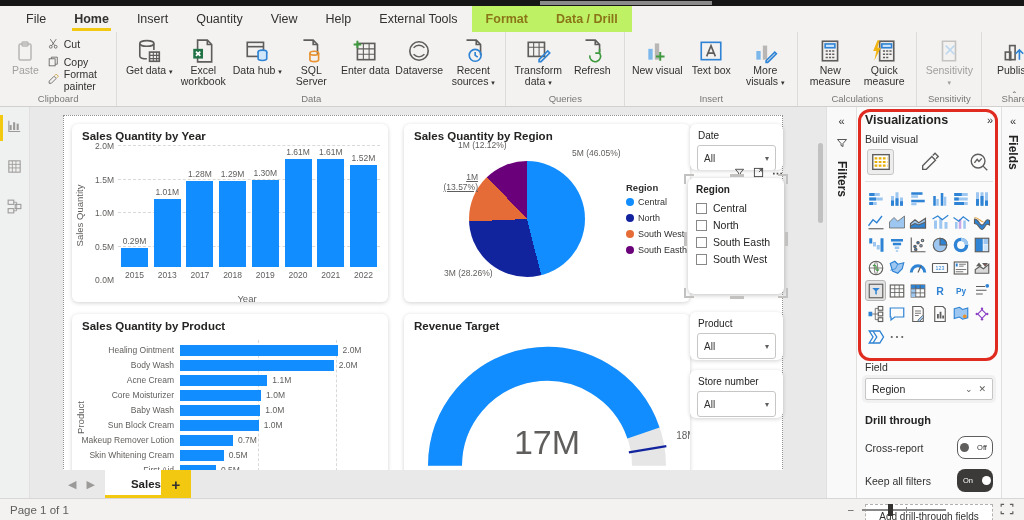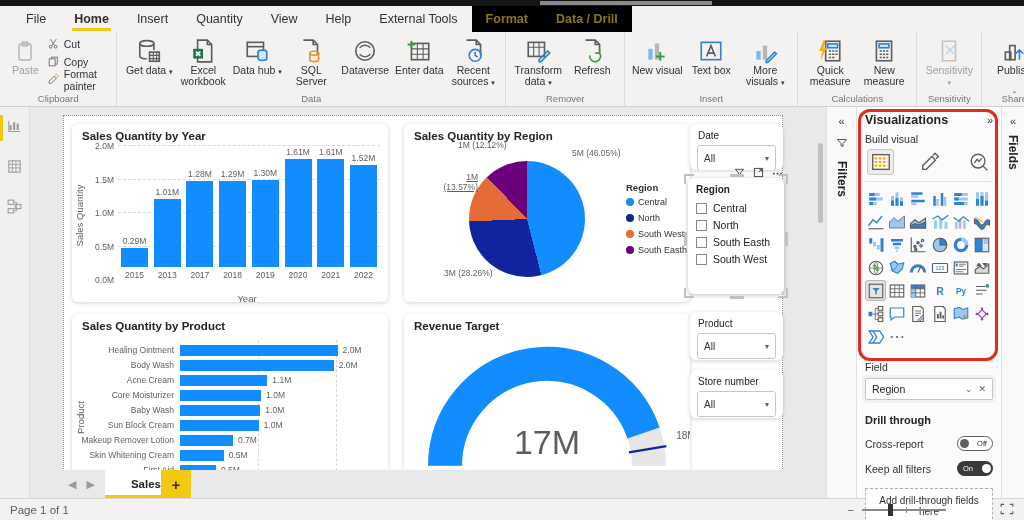--- a/index.html
+++ b/index.html
@@ -9,21 +9,21 @@
 
   
   .tstrip { height:6px; background:#161616; position:relative; }
   .tseg { position:absolute; left:540px; top:1px; width:172px; height:4px; background:#8a8a8a; }
 
   
   .menubar { height:26px; background:#f3f2f1; display:flex; align-items:stretch; padding-left:12px; }
   .mtab { padding:0 14px; font-size:12.5px; display:flex; align-items:center; cursor:default; position:relative; color:#323130; }
   .mtab.active { font-weight:bold; }
   .mtab.active::after { content:""; position:absolute; left:12px; right:12px; bottom:1px; height:3px; background:#f2c811; }
-  .mtab.contextual { background:#000000; color:#8a7519; font-weight:600; }
+  .mtab.contextual { background:#bef264; color:#8a7519; font-weight:600; }
 
   
   .ribbon { height:75px; background:#f3f2f1; border-bottom:1px solid #d1d0ce; display:flex; position:relative; }
   .rgroup { display:flex; flex-direction:column; border-right:1px solid #dddcdb; padding:3px 6px 0 6px; }
   .ritems { flex:1; display:flex; align-items:flex-start; gap:2px; }
   .rbig { width:52px; display:flex; flex-direction:column; align-items:center; text-align:center;
           font-size:10.5px; line-height:11px; color:#323130; padding-top:2px; cursor:default; }
   .rbig .ric { height:28px; display:flex; align-items:center; justify-content:center; }
   .rbig.disabled { color:#a19f9d; }
   .rsmallcol { display:flex; flex-direction:column; gap:2px; padding-top:1px; }
@@ -108,21 +108,21 @@
   .vizgrid { margin-top:6px; display:grid; grid-template-columns:repeat(6,1fr); row-gap:2px; }
   .vicon { width:21px; height:21px; display:flex; align-items:center; justify-content:center; border-radius:3px; }
   .vicon.sel { background:#e4e4e4; border:1px solid #b8b6b4; }
   .redbox { position:absolute; left:1px; top:2px; width:140px; height:252px; border:3px solid #e02b20; border-radius:12px; pointer-events:none; }
 
   .fieldlab { margin-top:14px; font-size:10.5px; color:#323130; }
   .fieldpill { margin-top:5px; background:#fff; border:1px solid #c8c6c4; border-radius:2px; height:22px; display:flex; align-items:center; justify-content:space-between; padding:0 6px; font-size:10.5px; box-shadow:0 0 0 3px #f1f1f1; }
   .pillicons { display:flex; gap:6px; color:#605e5c; font-size:9px; align-items:center; }
   .drillhead { margin-top:14px; font-weight:bold; font-size:11px; }
   .togrow { display:flex; justify-content:space-between; align-items:center; margin-top:10px; font-size:10.5px; color:#323130; }
-  .tog { width:36px; height:15px; border-radius:8px; display:flex; align-items:center; font-size:7.5px; }
+  .tog { width:36px; height:23px; border-radius:8px; display:flex; align-items:center; font-size:7.5px; }
   .tog.off { border:1px solid #605e5c; background:#fff; color:#323130; }
   .tog.off .dot { width:9px; height:9px; border-radius:50%; background:#605e5c; margin:0 3px 0 2px; }
   .tog.on { background:#3b3a39; color:#fff; justify-content:flex-end; }
   .tog.on .dot { width:9px; height:9px; border-radius:50%; background:#fff; margin:0 2px 0 3px; }
   .tog .tlab { flex:1; text-align:center; }
   .dashbox { margin-top:12px; background:#fff; border:1px dashed #b3b1af; padding:6px 2px; text-align:center; font-size:10px; color:#323130; }
 
   
   .statusbar { height:22px; background:#f3f2f1; border-top:1px solid #d8d7d6; display:flex; align-items:center; font-size:11.5px; color:#605e5c; padding:0 10px; justify-content:space-between; }
   .zoomctl { display:flex; align-items:center; gap:8px; }
@@ -232,35 +232,35 @@
                 <path d="M14 2v4h4"></path>
                 <ellipse cx="15" cy="14" rx="4" ry="1.8" stroke="#e8912d"></ellipse>
                 <path d="M11 14v6c0 1 1.8 1.8 4 1.8s4-.8 4-1.8v-6" stroke="#e8912d"></path>
               </svg>
             </span>
             <span>SQL Server</span>
           </div>
           <div class="rbig">
             <span class="ric">
               <svg width="26" height="26" viewBox="0 0 24 24" fill="none" stroke="#5f5d5b" stroke-width="1.5">
-                <circle cx="12" cy="12" r="8.5"></circle>
-                <path d="M7 9c3-3 7-3 10 0M7 15c3 3 7 3 10 0" stroke-width="1.3"></path>
-              </svg>
-            </span>
-            <span>Dataverse</span>
-          </div>
-          <div class="rbig">
-            <span class="ric">
-              <svg width="26" height="26" viewBox="0 0 24 24" fill="none" stroke="#5f5d5b" stroke-width="1.5">
                 <rect x="5" y="5" width="16" height="15"></rect>
                 <path d="M5 10h16M5 15h16M10.5 5v15M15.8 5v15" stroke-width="1"></path>
                 <path d="M3 1.5v7M-0.5 5h7" transform="translate(2,1)" stroke="#3f9a3f" stroke-width="1.8"></path>
               </svg>
             </span>
             <span>Enter data</span>
+          </div>
+          <div class="rbig">
+            <span class="ric">
+              <svg width="26" height="26" viewBox="0 0 24 24" fill="none" stroke="#5f5d5b" stroke-width="1.5">
+                <circle cx="12" cy="12" r="8.5"></circle>
+                <path d="M7 9c3-3 7-3 10 0M7 15c3 3 7 3 10 0" stroke-width="1.3"></path>
+              </svg>
+            </span>
+            <span>Dataverse</span>
           </div>
           <div class="rbig">
             <span class="ric">
               <svg width="26" height="26" viewBox="0 0 24 24" fill="none" stroke="#5f5d5b" stroke-width="1.5">
                 <path d="M6 2h9l4 4v10"></path>
                 <path d="M15 2v4h4"></path>
                 <circle cx="14" cy="16" r="5.5" stroke="#2e83d4"></circle>
                 <path d="M14 13v3l2.4 1.6" stroke="#2e83d4"></path>
               </svg>
             </span>
@@ -286,21 +286,21 @@
               <svg width="26" height="26" viewBox="0 0 24 24" fill="none" stroke="#5f5d5b" stroke-width="1.5">
                 <path d="M6 2h9l4 4v7"></path>
                 <path d="M15 2v4h4"></path>
                 <path d="M10 16a5 5 0 109-2" stroke="#3f9a3f"></path>
                 <path d="M19 10v4h-4" stroke="#3f9a3f"></path>
               </svg>
             </span>
             <span>Refresh</span>
           </div>
         </div>
-        <div class="rglabel">Remover</div>
+        <div class="rglabel">Queries</div>
       </div>
       <div class="rgroup">
         <div class="ritems">
           <div class="rbig">
             <span class="ric">
               <svg width="26" height="26" viewBox="0 0 24 24" fill="none" stroke="#5f5d5b" stroke-width="1.5">
                 <rect x="4" y="10" width="4" height="10" fill="#7db8ea" stroke="none"></rect>
                 <rect x="10" y="5" width="4" height="15" fill="#b9b7b5" stroke="none"></rect>
                 <path d="M15 13v8M11 17h8" stroke="#3f9a3f" stroke-width="1.8"></path>
               </svg>
@@ -324,40 +324,40 @@
                 <path d="M13 21 21 13l1.5 1.5-8 8H13z" stroke="#2e83d4"></path>
               </svg>
             </span>
             <span>More visuals <span style="font-size:7px;">▾</span></span>
           </div>
         </div>
         <div class="rglabel">Insert</div>
       </div>
       <div class="rgroup">
         <div class="ritems">
+          <div class="rbig">
+            <span class="ric">
+              <svg width="26" height="26" viewBox="0 0 24 24" fill="none" stroke="#5f5d5b" stroke-width="1.5">
+                <rect x="5" y="3" width="14" height="18"></rect>
+                <rect x="7.5" y="5.5" width="9" height="3.5" fill="#cfe6fb" stroke="#2e83d4"></rect>
+                <path d="M8 12h2M11 12h2M14 12h2M8 15h2M11 15h2M14 15h2M8 18h2M11 18h2M14 18h2" stroke-width="1.2"></path>
+              </svg>
+            </span>
+            <span>New measure</span>
+          </div>
           <div class="rbig">
             <span class="ric">
               <svg width="26" height="26" viewBox="0 0 24 24" fill="none" stroke="#5f5d5b" stroke-width="1.5">
                 <rect x="8" y="3" width="13" height="18"></rect>
                 <rect x="10" y="5.5" width="9" height="3.5" fill="#cfe6fb" stroke="#2e83d4"></rect>
                 <path d="M11 12h2M14 12h2M17 12h2M11 15h2M14 15h2M17 15h2M11 18h2M14 18h2" stroke-width="1.2"></path>
                 <path d="M6 2 2 12h3l-2 9 6-12H6l2-7z" fill="#f2b411" stroke="none"></path>
               </svg>
             </span>
             <span>Quick measure</span>
-          </div>
-          <div class="rbig">
-            <span class="ric">
-              <svg width="26" height="26" viewBox="0 0 24 24" fill="none" stroke="#5f5d5b" stroke-width="1.5">
-                <rect x="5" y="3" width="14" height="18"></rect>
-                <rect x="7.5" y="5.5" width="9" height="3.5" fill="#cfe6fb" stroke="#2e83d4"></rect>
-                <path d="M8 12h2M11 12h2M14 12h2M8 15h2M11 15h2M14 15h2M8 18h2M11 18h2M14 18h2" stroke-width="1.2"></path>
-              </svg>
-            </span>
-            <span>New measure</span>
           </div>
         </div>
         <div class="rglabel">Calculations</div>
       </div>
       <div class="rgroup">
         <div class="ritems">
           <div class="rbig disabled">
             <span class="ric">
               <svg width="26" height="26" viewBox="0 0 24 24" fill="none" stroke="#5f5d5b" stroke-width="1.5">
                 <path d="M6 3h12v18H6z" stroke="#c5c3c1"></path>

